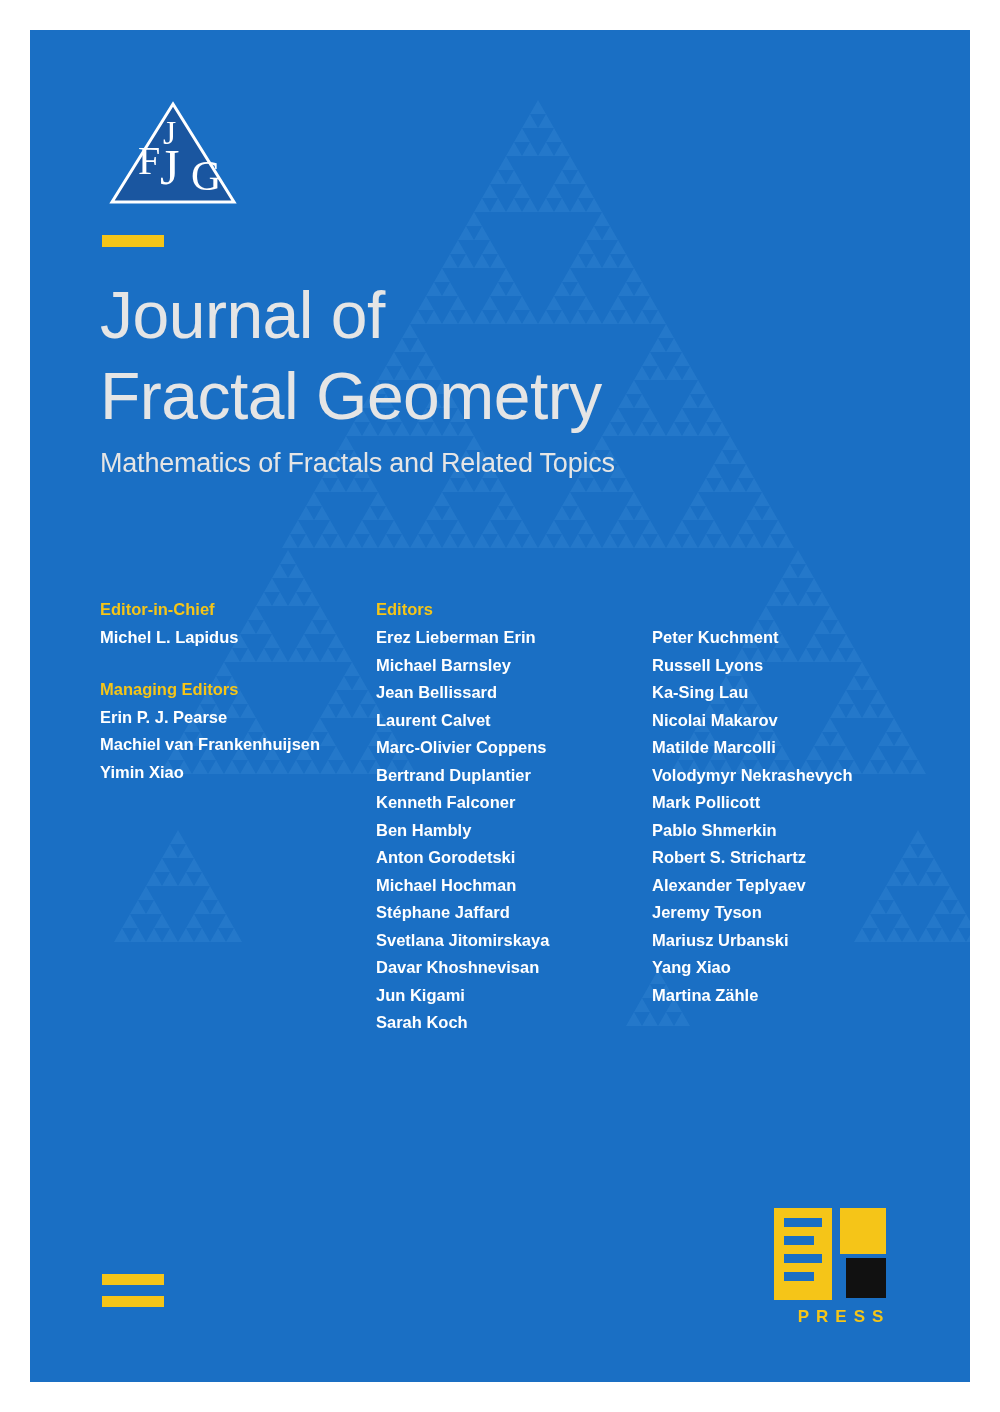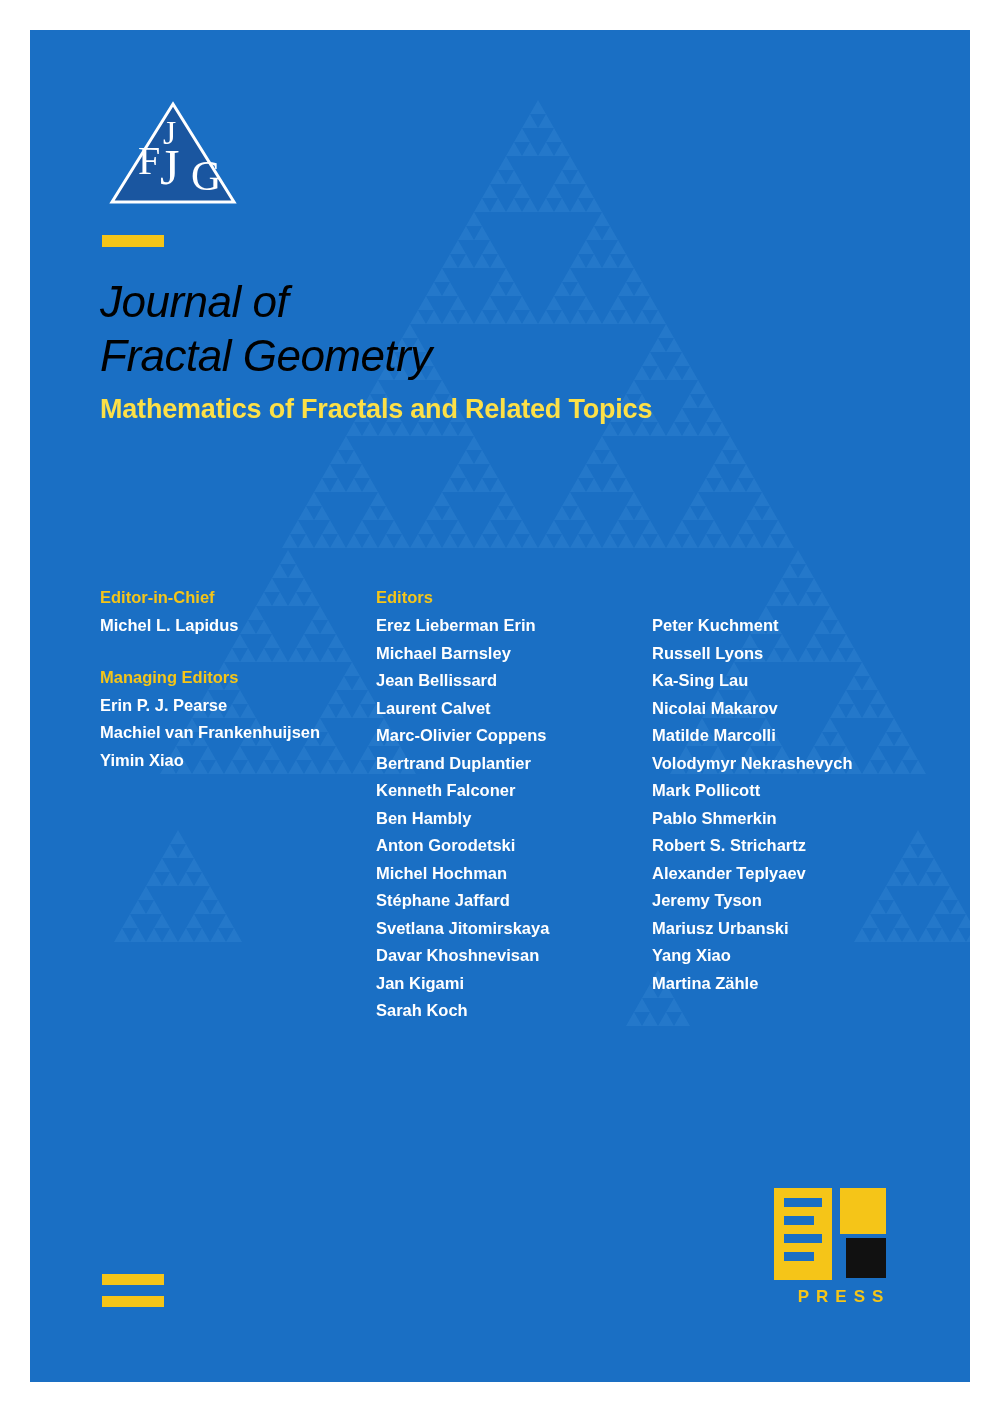--- a/index.html
+++ b/index.html
@@ -53,38 +53,37 @@
     height: 12px;
     background: #f5c518;
   }
   .title-block {
     position: absolute;
     left: 70px;
     top: 245px;
     width: 790px;
   }
   .title-line {
-    color: #000000;
-    font-size: 44px;
+    color: #e5e5e5;
+    font-size: 66px;
     line-height: 1.22;
     font-weight: 400;
     letter-spacing: -0.5px;
-    font-style: italic;
   }
   .subtitle {
     margin-top: 12px;
-    color: #fde047;
+    color: #e5e5e5;
     font-size: 27px;
-    font-weight: 700;
+    font-weight: 400;
     letter-spacing: -0.2px;
   }
   .editors-area {
     position: absolute;
     left: 70px;
-    top: 558px;
+    top: 570px;
     width: 820px;
     display: flex;
     gap: 8px;
   }
   .col {
     display: block;
   }
   .col-1 { width: 270px; }
   .col-2 { width: 270px; }
   .col-3 { width: 270px; }
@@ -112,21 +111,21 @@
   .rule-bottom span {
     display: block;
     width: 62px;
     height: 11px;
     background: #f5c518;
   }
   .rule-bottom span + span { margin-top: 11px; }
   .ems {
     position: absolute;
     right: 62px;
-    bottom: 74px;
+    bottom: 54px;
     width: 134px;
     height: 120px;
   }
   .ems-mark { position: relative; width: 134px; height: 92px; }
   .ems-mark svg { display: block; }
   .ems-word {
     margin-top: 7px;
     color: #f5c518;
     font-size: 17px;
     font-weight: 700;
@@ -217,25 +216,25 @@
       <div class="col-head">Editors</div>
       <div class="name">Erez Lieberman Erin</div>
       <div class="name">Michael Barnsley</div>
       <div class="name">Jean Bellissard</div>
       <div class="name">Laurent Calvet</div>
       <div class="name">Marc-Olivier Coppens</div>
       <div class="name">Bertrand Duplantier</div>
       <div class="name">Kenneth Falconer</div>
       <div class="name">Ben Hambly</div>
       <div class="name">Anton Gorodetski</div>
-      <div class="name">Michel Hochman</div>
+      <div class="name">Michael Hochman</div>
       <div class="name">Stéphane Jaffard</div>
       <div class="name">Svetlana Jitomirskaya</div>
       <div class="name">Davar Khoshnevisan</div>
-      <div class="name">Jan Kigami</div>
+      <div class="name">Jun Kigami</div>
       <div class="name">Sarah Koch</div>
     </div>
 
     <div class="col col-3">
       <div class="col-head">&nbsp;</div>
       <div class="name">Peter Kuchment</div>
       <div class="name">Russell Lyons</div>
       <div class="name">Ka-Sing Lau</div>
       <div class="name">Nicolai Makarov</div>
       <div class="name">Matilde Marcolli</div>

